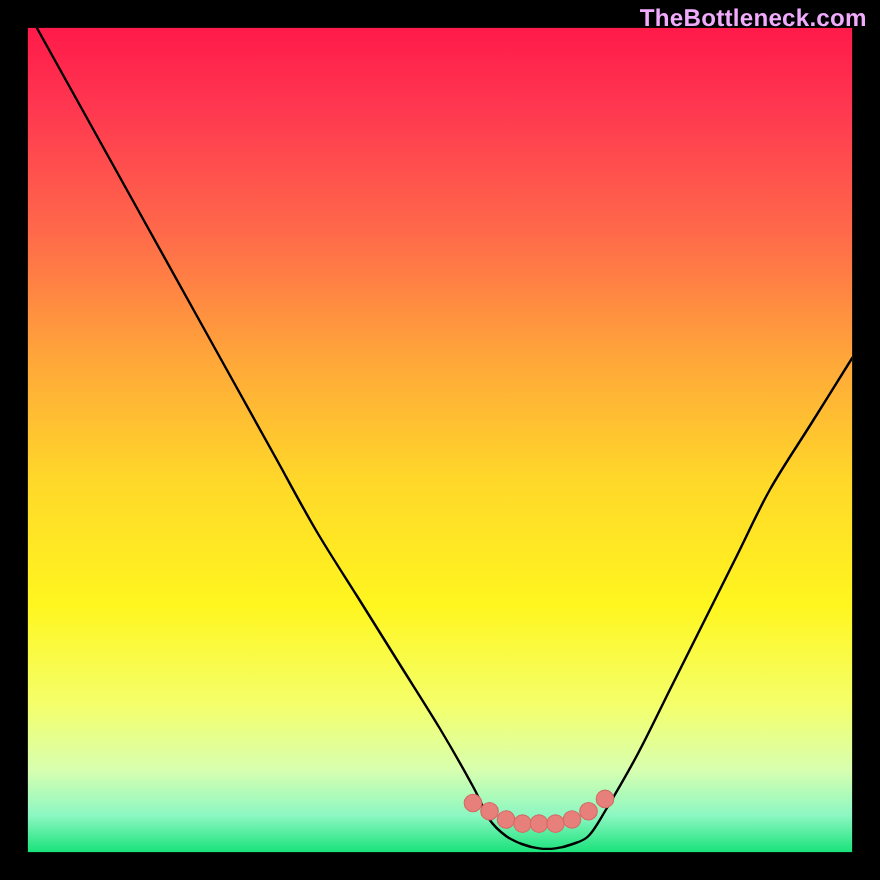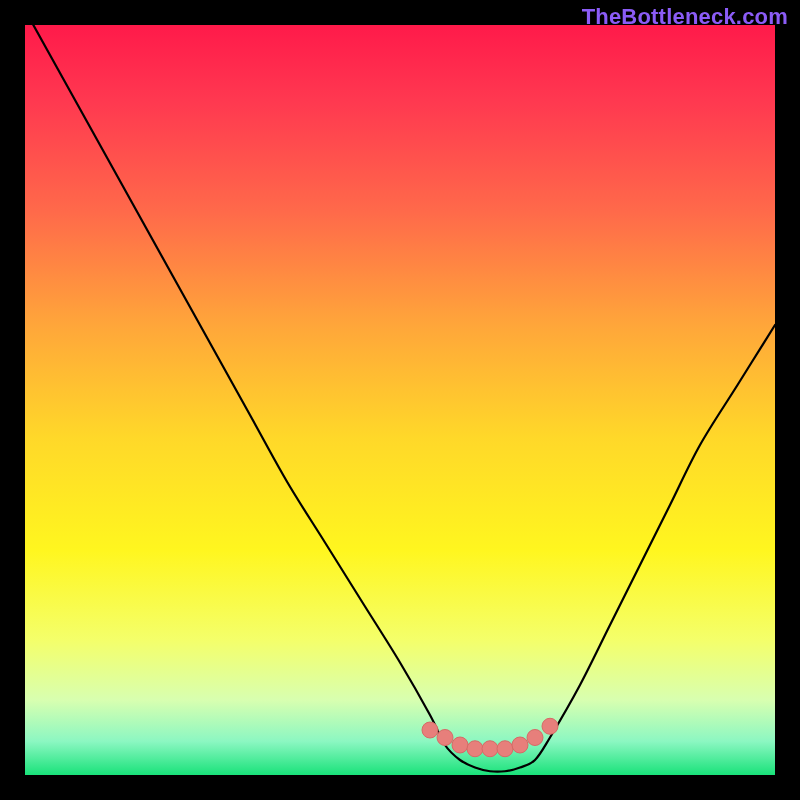--- a/index.html
+++ b/index.html
@@ -22,21 +22,21 @@
     left: 25px;
     top: 25px;
     width: 750px;
     height: 750px;
     overflow: hidden;
   }
   .watermark {
     position: absolute;
     top: 4px;
     right: 12px;
-    color: #8b5cf6;
+    color: #f0abfc;
     font-size: 22px;
     font-weight: 600;
     letter-spacing: 0.2px;
     user-select: none;
     pointer-events: none;
   }
   svg {
     display: block;
   }
 </style>

